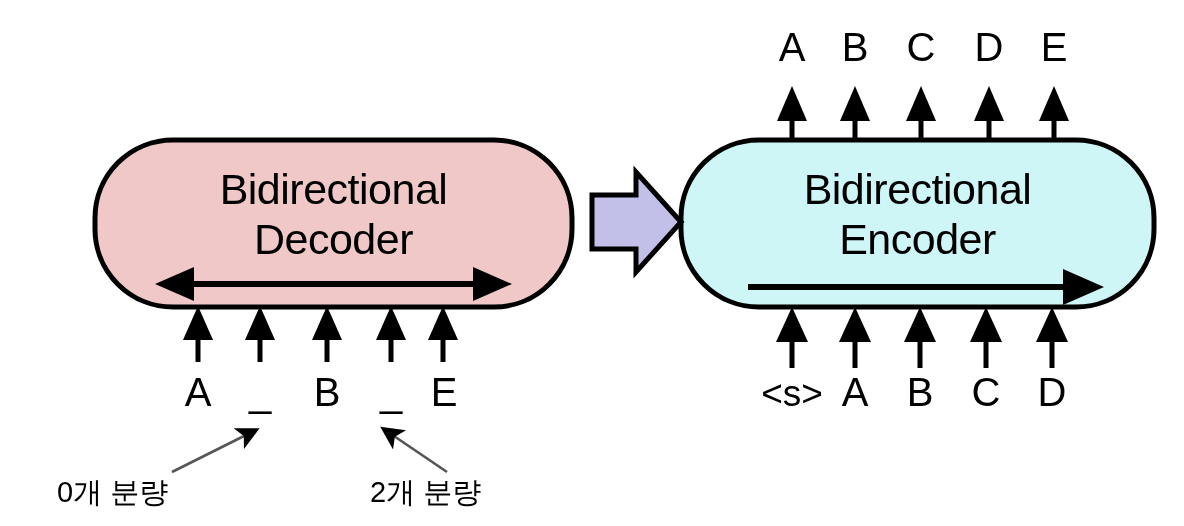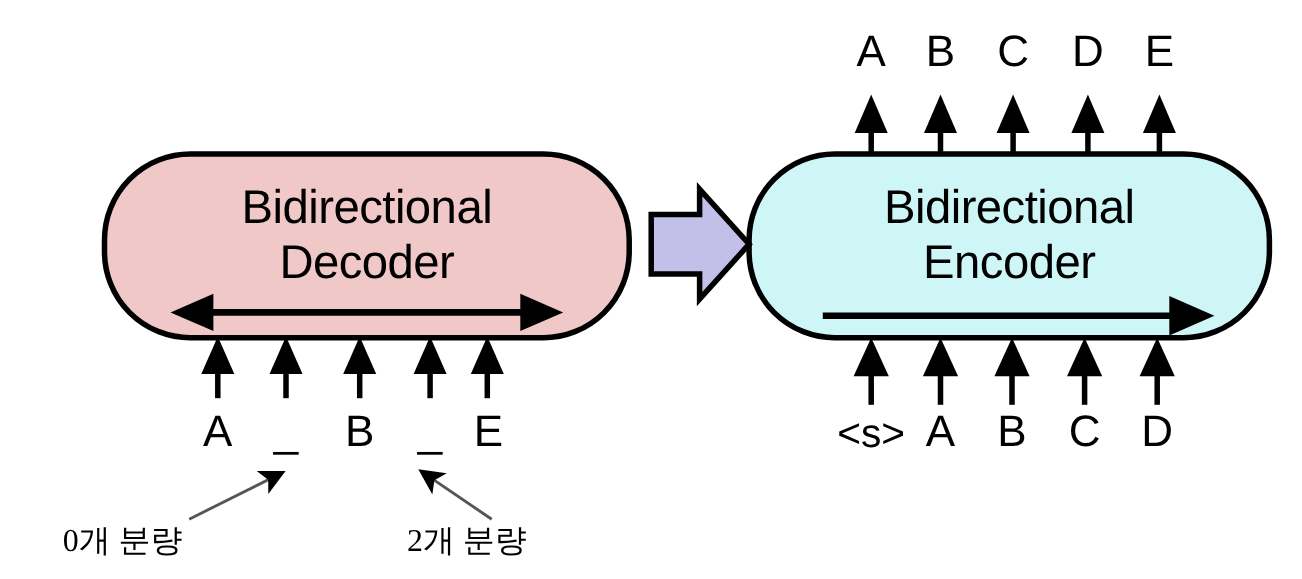--- a/index.html
+++ b/index.html
@@ -48,21 +48,21 @@
     line-height: 1;
   }
   .token-underscore {
     font-size: 40px;
   }
   .token-sos {
     font-size: 37px;
   }
   .annot {
     position: absolute;
-    font-family: Liberation Serif, serif;
+    font-family: Liberation Sans, sans-serif;
     font-size: 29px;
     color: #000000;
     white-space: nowrap;
     line-height: 1;
   }
 </style>
 </head>
 <body>
 
 <div id="canvas">

